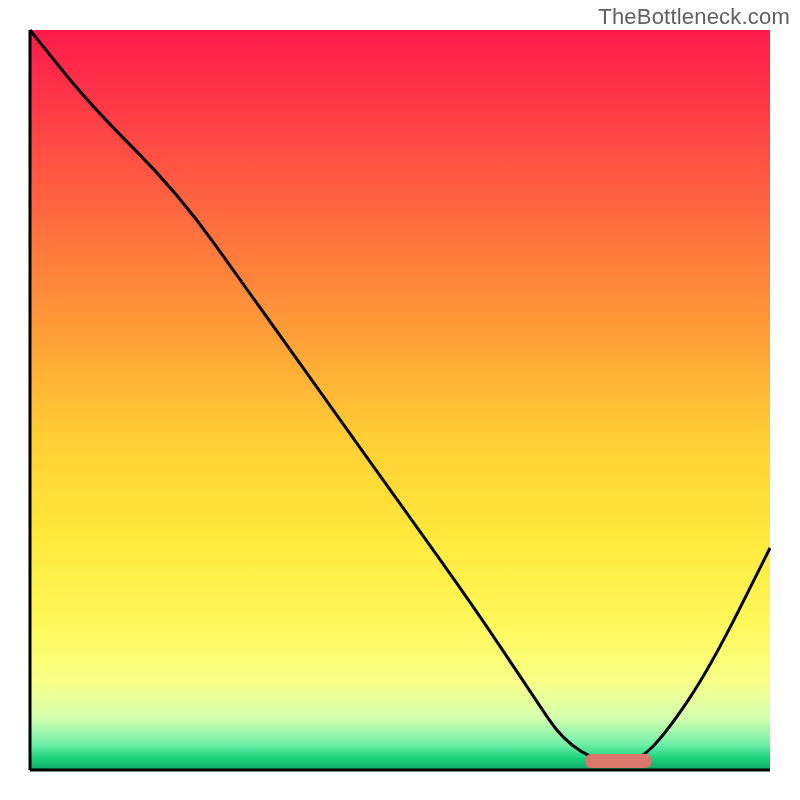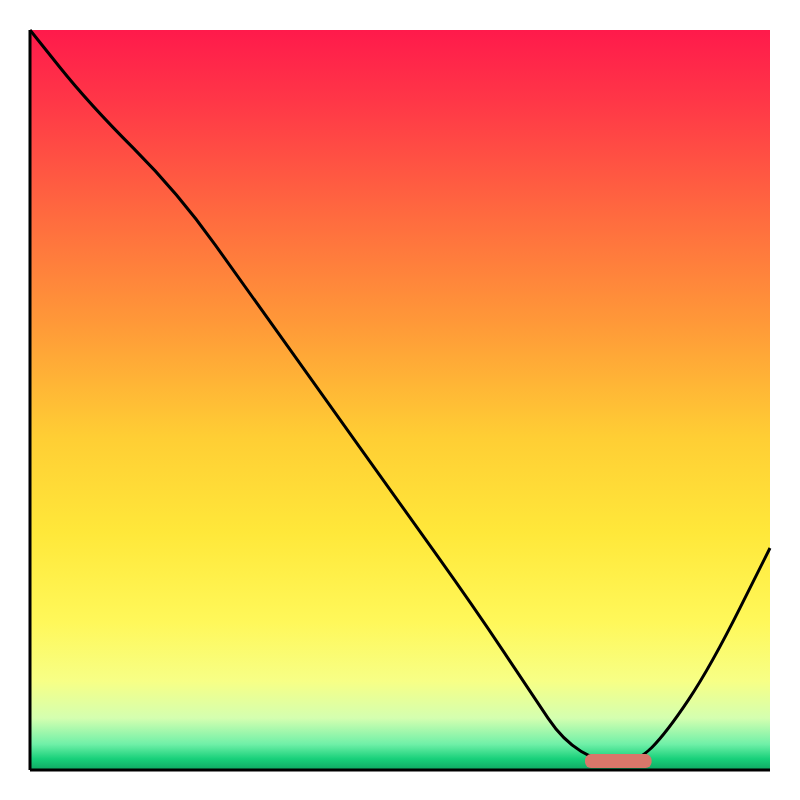--- a/index.html
+++ b/index.html
@@ -27,20 +27,21 @@
     color: #606060;
     font-weight: 500;
     letter-spacing: 0.2px;
     user-select: none;
   }
 </style>
 </head>
 <body>
 
 <div class="chart-wrap">
+  <div class="watermark">TheBottleneck.com</div>
 
   <svg id="chart-svg" width="800" height="800">
     <defs>
       <linearGradient id="bg-grad" x1="0" y1="0" x2="0" y2="1">
           <stop offset="0%" stop-color="#ff1a4b"></stop>
           <stop offset="10%" stop-color="#ff3847"></stop>
           <stop offset="25%" stop-color="#ff6a3f"></stop>
           <stop offset="40%" stop-color="#ff9a38"></stop>
           <stop offset="55.00000000000001%" stop-color="#ffce34"></stop>
           <stop offset="68%" stop-color="#ffe83a"></stop>

